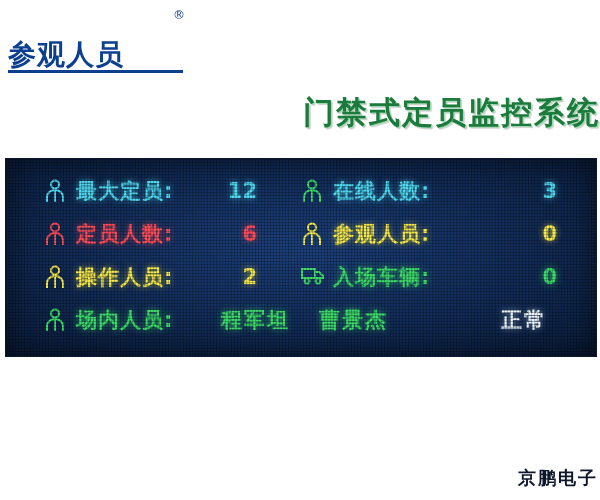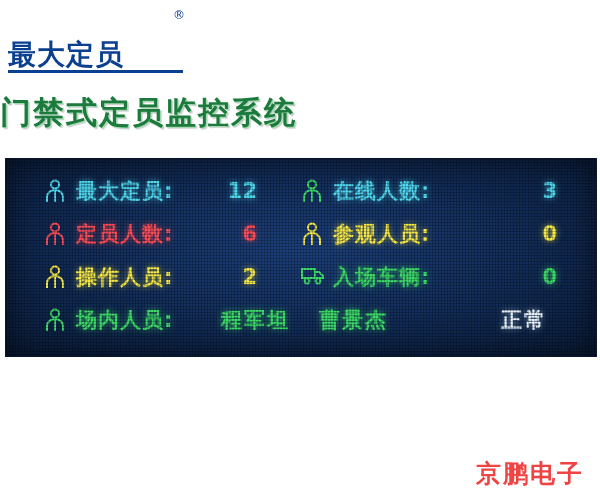--- a/index.html
+++ b/index.html
@@ -62,21 +62,21 @@
     height: 3px;
     background: #0b3f8f;
   }
 
   
   #title {
     position: absolute;
     left: 0;
     top: 92px;
     width: 600px;
-    text-align: left;
+    text-align: right;
     font-family: Liberation Serif, serif;
     font-weight: bold;
     font-size: 31px;
     letter-spacing: 2px;
     color: #1b7a3c;
     text-shadow: 1px 1px 0 #9fd8b0, 2px 2px 1px rgba(0,0,0,0.18);
   }
 
   
   #led-panel {
@@ -144,35 +144,35 @@
     font-family: "DejaVu Sans", sans-serif;
     font-weight: bold;
     font-size: 21px;
     letter-spacing: 2px;
     white-space: nowrap;
   }
 
   
   #footer {
     position: absolute;
-    right: 16px;
+    right: 2px;
     bottom: 10px;
     font-family: "DejaVu Sans", sans-serif;
     font-weight: bold;
-    font-size: 25px;
+    font-size: 18px;
     letter-spacing: 2px;
-    color: #ef4444;
+    color: #0f172a;
   }
 </style>
 </head>
 <body>
 
 <div id="logo">
   <div id="logo-reg">®</div>
-  <div id="logo-cn">最大定员</div>
+  <div id="logo-cn">参观人员</div>
   <div id="logo-underline"></div>
 </div>
 
 <div id="title">门禁式定员监控系统</div>
 
 <div id="led-panel">
 
   <div class="led-row" style="top:14px;">
     <div class="led-cell" style="left:38px;">
       <span class="led-ic">

